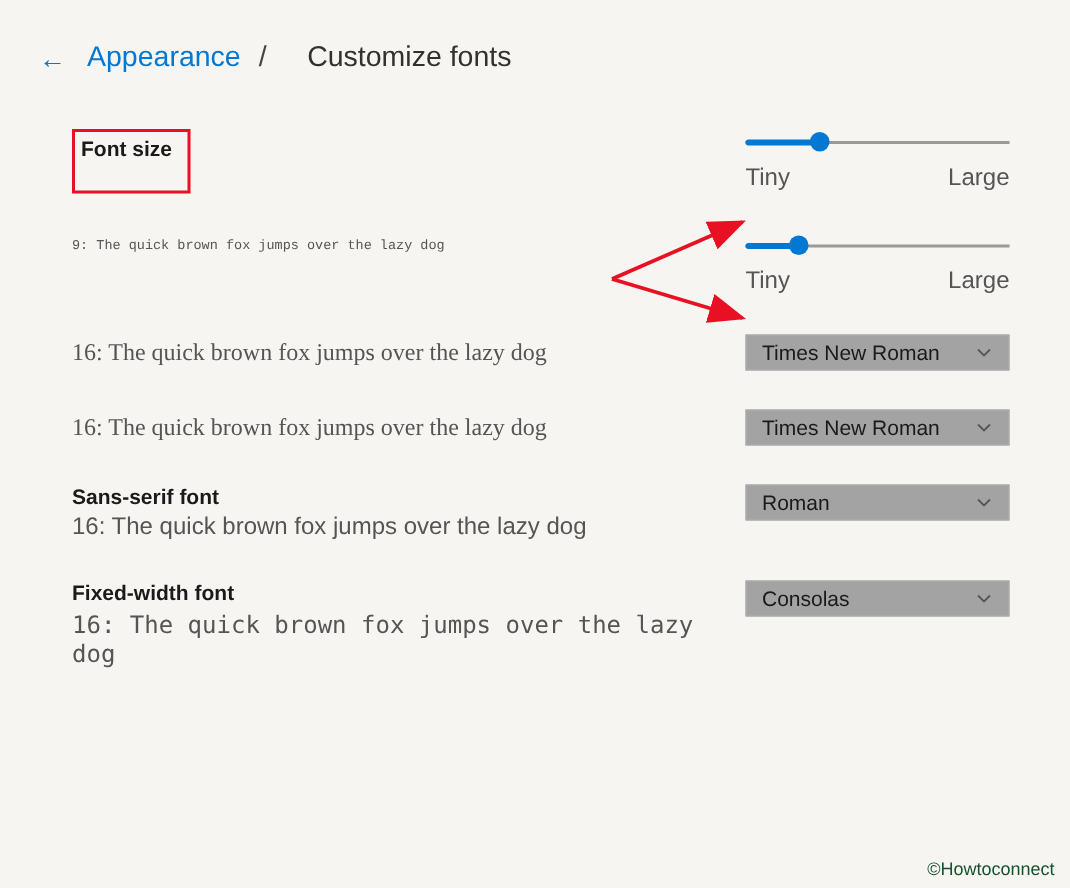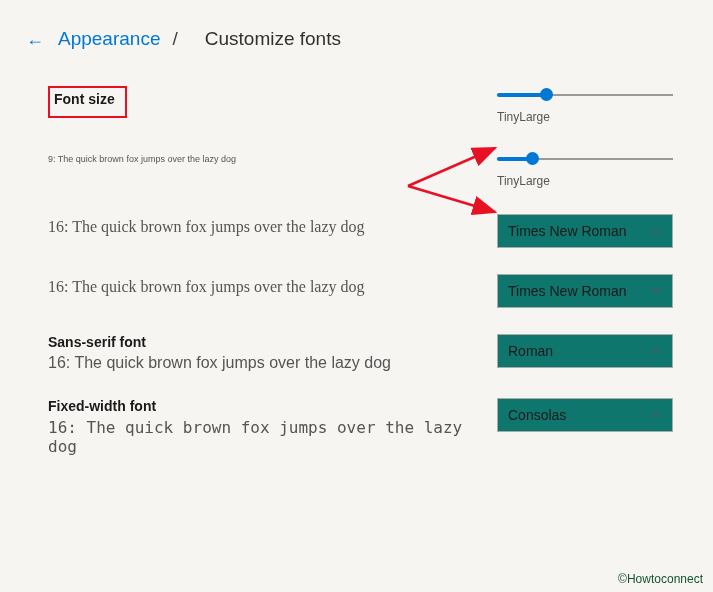--- a/index.html
+++ b/index.html
@@ -41,27 +41,27 @@
     .row-left { flex: 1; }
     .row-right { width: 176px; margin-left: 28px; }
     .label-title {
       font-weight: 600;
       font-size: 14px;
       color: #1a1a1a;
     }
     .highlight-box {
       border: 2.5px solid #e81123;
       display: inline-block;
-      padding: 3px 10px 9px 4px;
+      padding: 3px 10px 20px 4px;
     }
     .sample-text {
       color: #555;
       margin-top: 4px;
     }
-    .sample-tiny { font-size: 9px; font-family: Liberation Sans, sans-serif; }
+    .sample-tiny { font-size: 9px; font-family: Liberation Mono, monospace; }
     .sample-16 { font-size: 16px; }
     .sample-serif { font-family: "Times New Roman", serif; }
     .sample-sans { font-family: Arial, sans-serif; }
     .sample-mono { font-family: Consolas, monospace; }
     .slider-wrap { width: 176px; }
     .slider-track {
       position: relative;
       height: 18px;
     }
     .track-bg {
@@ -80,29 +80,30 @@
     .track-thumb {
       position: absolute;
       top: 2px;
       width: 13px; height: 13px;
       border-radius: 50%;
       background: #0078d4;
       cursor: pointer;
     }
     .slider-labels {
       display: flex;
-      font-size: 12px;
+      justify-content: space-between;
+      font-size: 16px;
       color: #555;
       margin-top: 6px;
     }
     .dropdown {
       width: 176px;
-      height: 34px;
+      height: 24px;
       border: 1px solid #aaa;
-      background: #0f766e;
+      background: #a3a3a3;
       display: flex;
       align-items: center;
       justify-content: space-between;
       padding: 0 10px;
       font-size: 14px;
       color: #1a1a1a;
       cursor: pointer;
     }
     .chevron {
       width: 12px; height: 12px;

